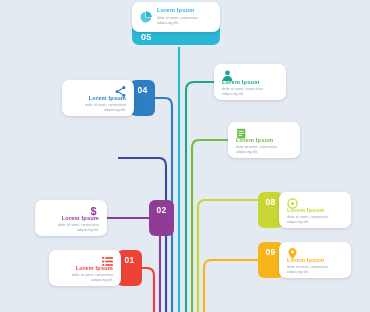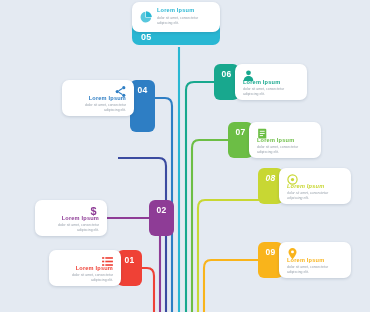--- a/index.html
+++ b/index.html
@@ -136,21 +136,21 @@
         <svg viewBox="0 0 24 24" width="13" height="13" fill="#2e7ec4">
           <circle cx="18" cy="5" r="3"></circle>
             <circle cx="6" cy="12" r="3"></circle>
             <circle cx="18" cy="19" r="3"></circle>
           <path d="M8.6 10.6 L15.4 6.4 M8.6 13.4 L15.4 17.6" stroke="#2e7ec4" stroke-width="2" fill="none"></path>
         </svg>
       </span>
       <div class="ttl" style="color:#2e7ec4;">Lorem Ipsum</div>
       <div class="body">dolor sit amet, consectetur adipiscing elit.</div>
     </div>
-    <div class="badge" style="background:#2e7ec4;width:25px;height:52px;">04</div>
+    <div class="badge" style="background:#2e7ec4;width:25px;height:36px;">04</div>
   </div>
 
 
   <div class="card left" style="left:35px;top:200px;">
     <div class="panel" style="width:72px;height:36px;">
       <span class="ico">
         <svg viewBox="0 0 24 24" width="13" height="13">
           <text x="12" y="19" font-size="20" font-weight="bold" text-anchor="middle" font-family="Liberation Sans, sans-serif" fill="#8e3c96">$</text>
         </svg>
       </span>
@@ -172,50 +172,48 @@
             <rect x="8" y="17" width="14" height="3"></rect>
         </svg>
       </span>
       <div class="ttl" style="color:#ef4136;">Lorem Ipsum</div>
       <div class="body">dolor sit amet, consectetur adipiscing elit.</div>
     </div>
     <div class="badge" style="background:#ef4136;width:25px;height:36px;">01</div>
   </div>
 
   <div class="card right" style="left:214px;top:64px;">
-    <div class="badge" style="background:#18a88e;width:25px;height:36px;">06</div>
     <div class="panel" style="width:72px;height:36px;">
       <span class="ico">
         <svg viewBox="0 0 24 24" width="13" height="13" fill="#18a88e">
           <circle cx="12" cy="7" r="4.4"></circle>
           <path d="M3.2 22 C3.2 15.8 7.4 13 12 13 C16.6 13 20.8 15.8 20.8 22 Z"></path>
         </svg>
       </span>
       <div class="ttl" style="color:#18a88e;">Lorem Ipsum</div>
       <div class="body">dolor sit amet, consectetur adipiscing elit.</div>
     </div>
   </div>
 
   <div class="card right" style="left:228px;top:122px;">
-    <div class="badge" style="background:#6cbe45;width:25px;height:36px;">07</div>
     <div class="panel" style="width:72px;height:36px;">
       <span class="ico">
         <svg viewBox="0 0 24 24" width="13" height="13" fill="#6cbe45">
           <path d="M4 3 H17 A2 2 0 0 1 19 5 V21 H6 A2 2 0 0 1 4 19 Z"></path>
           <rect x="7" y="7" width="9" height="1.7" fill="#ffffff"></rect>
           <rect x="7" y="11" width="9" height="1.7" fill="#ffffff"></rect>
           <rect x="7" y="15" width="6" height="1.7" fill="#ffffff"></rect>
         </svg>
       </span>
       <div class="ttl" style="color:#6cbe45;">Lorem Ipsum</div>
       <div class="body">dolor sit amet, consectetur adipiscing elit.</div>
     </div>
   </div>
 
-  <div class="card right" style="left:258px;top:168px;font-style:italic;">
+  <div class="card right" style="left:258px;top:192px;">
     <div class="badge" style="background:#c8d733;width:25px;height:36px;">08</div>
     <div class="panel" style="width:72px;height:36px;">
       <span class="ico">
         <svg viewBox="0 0 24 24" width="13" height="13" fill="none" stroke="#c8d733" stroke-width="2.2">
           <circle cx="12" cy="12" r="8.5"></circle>
           <circle cx="12" cy="12" r="3" fill="#c8d733" stroke="none"></circle>
         </svg>
       </span>
       <div class="ttl" style="color:#c8d733;">Lorem Ipsum</div>
       <div class="body">dolor sit amet, consectetur adipiscing elit.</div>

